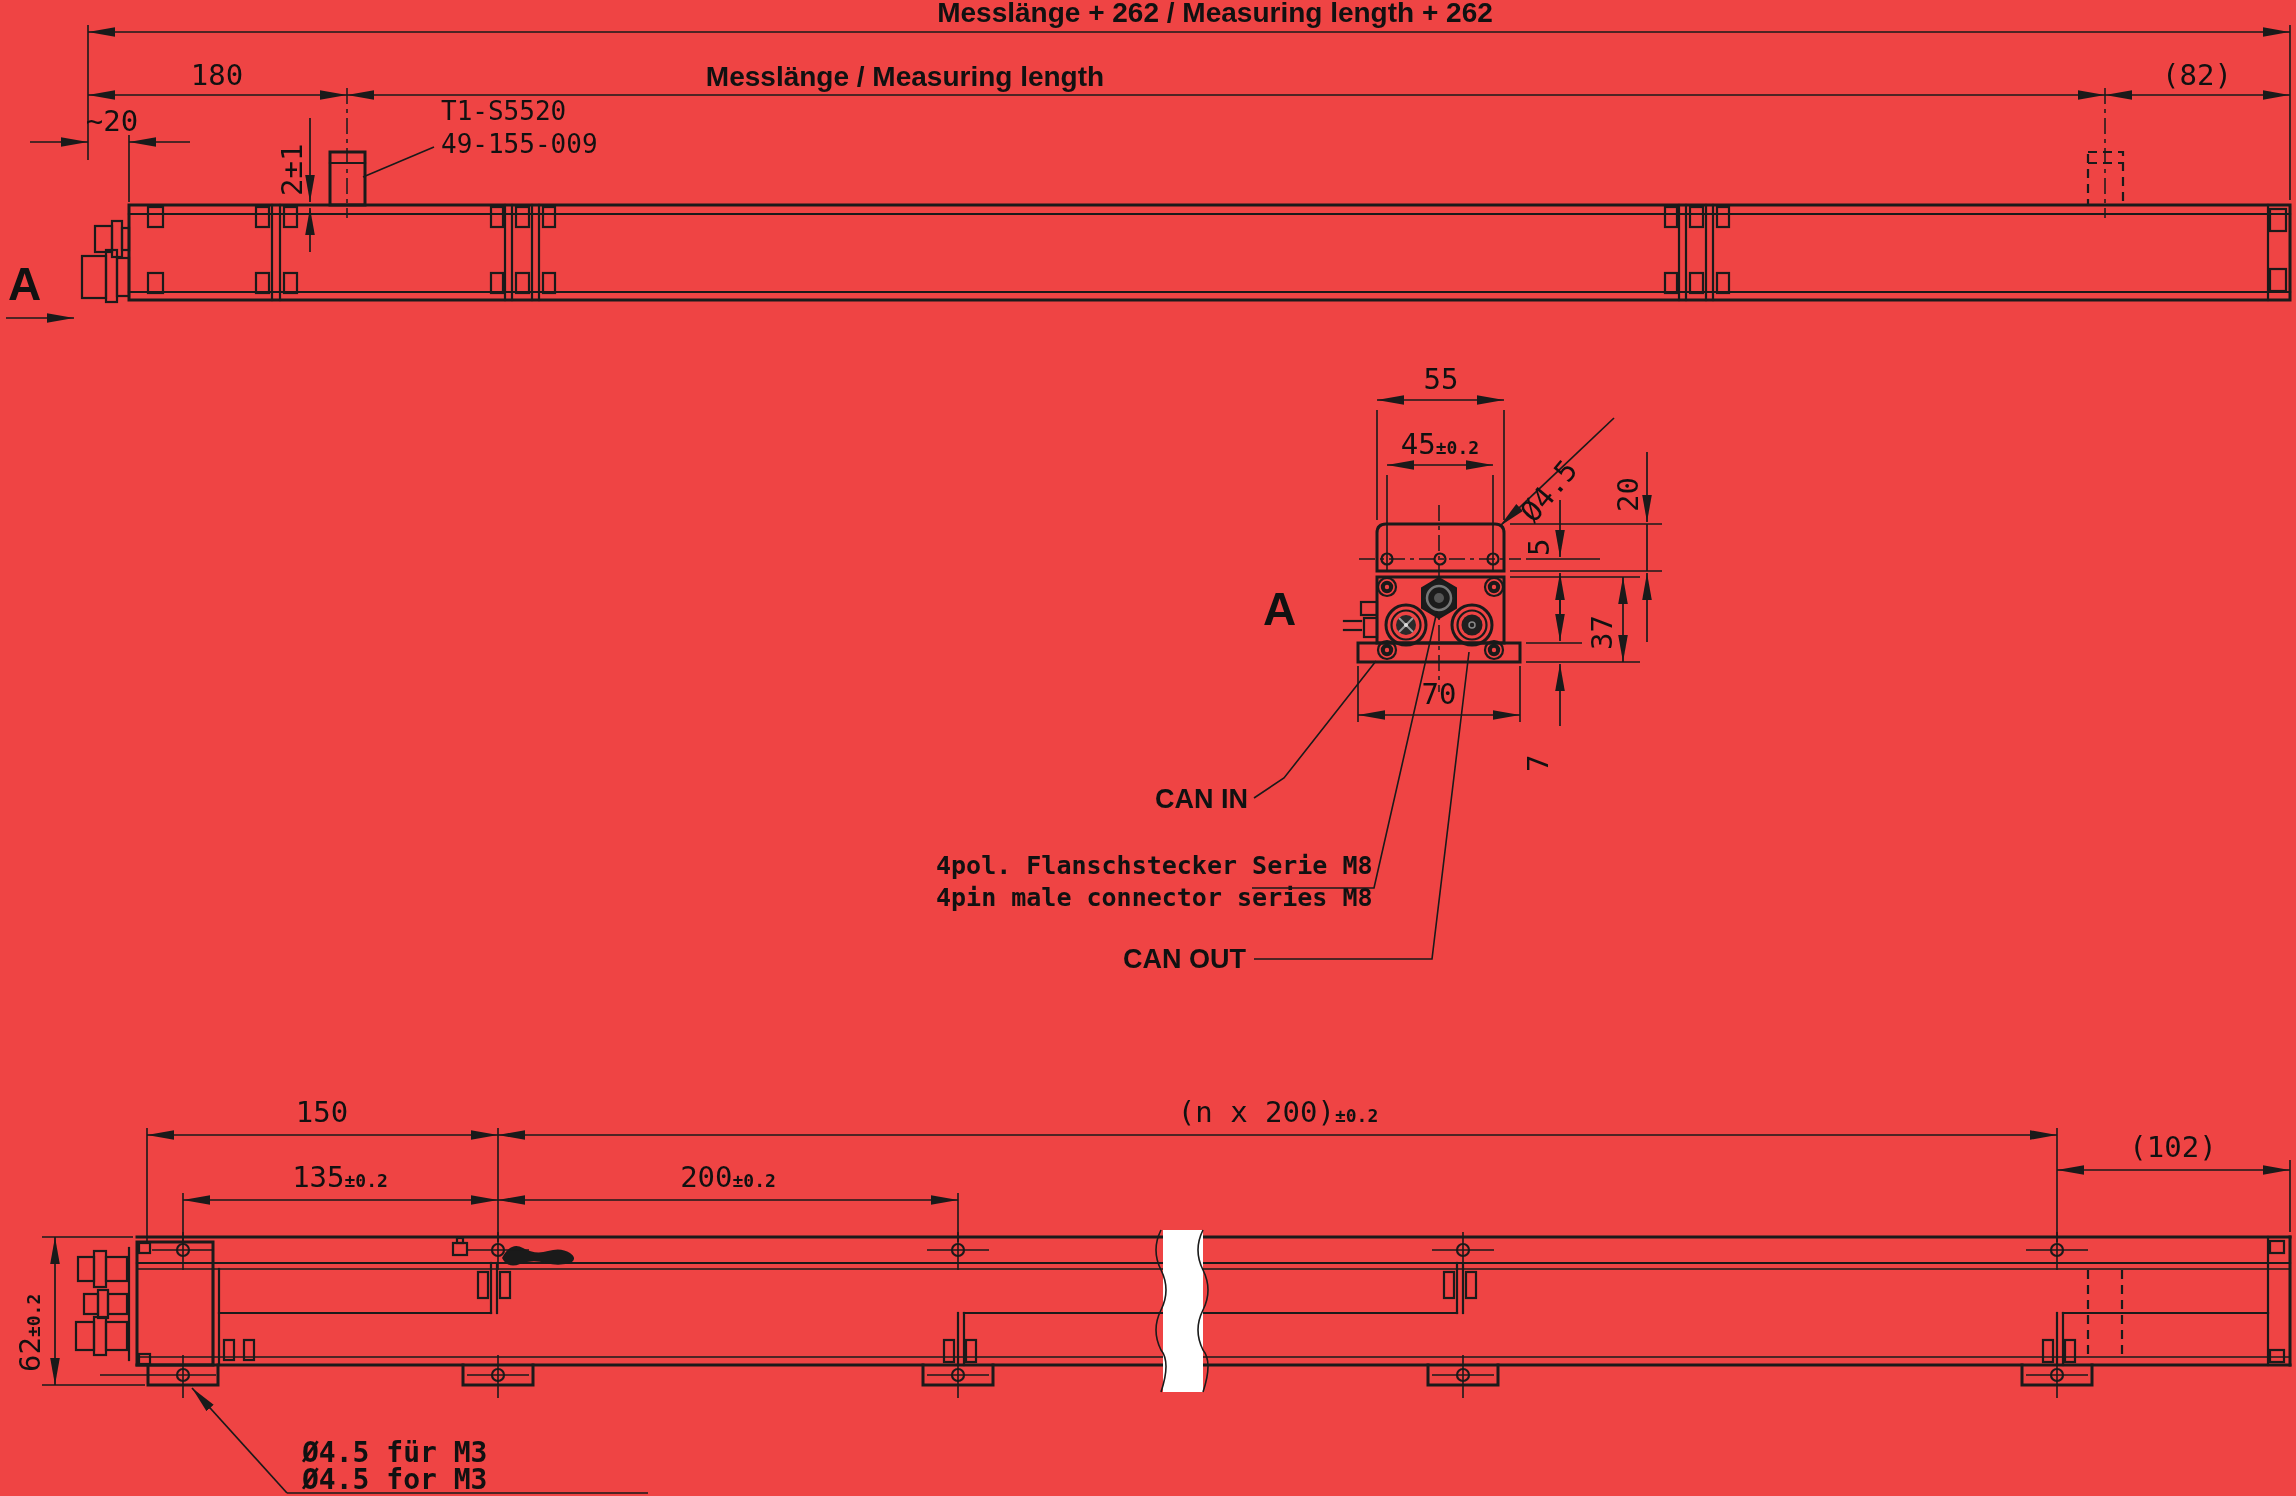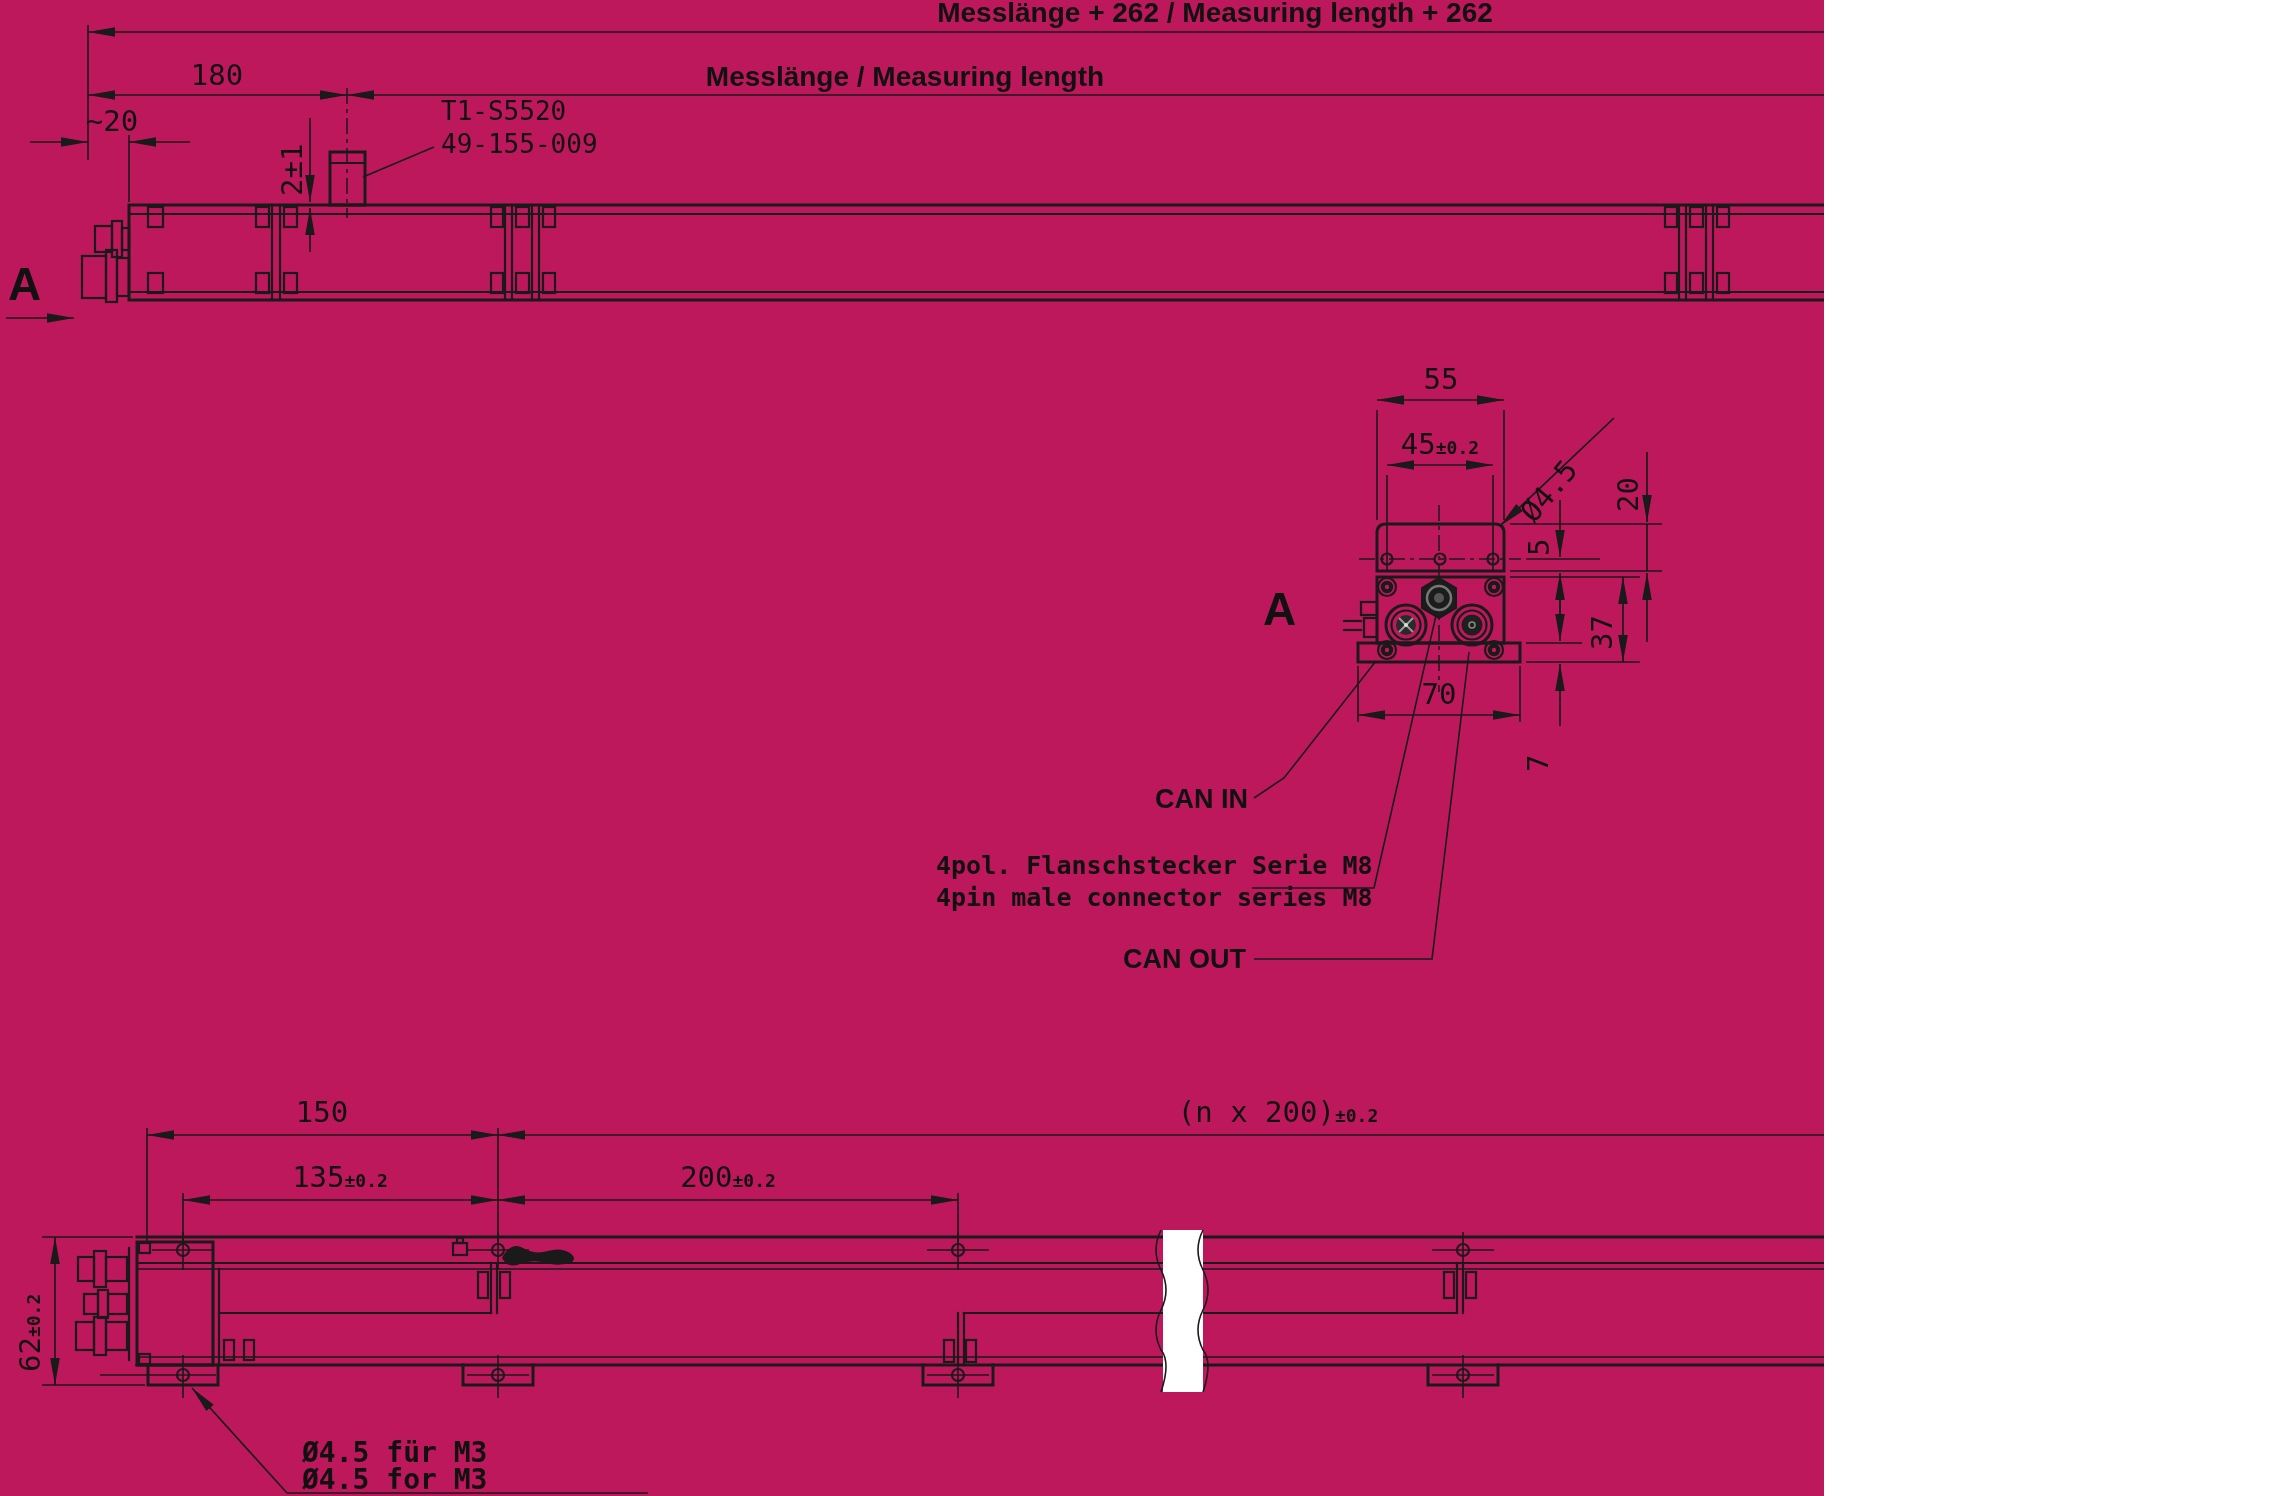--- a/index.html
+++ b/index.html
@@ -1,16 +1,16 @@
 <!DOCTYPE html>
 <html><head>
 <meta charset="utf-8">
 <style>
   html,body{margin:0;padding:0;background:#fff;}
-  .sheet{width:1824px;height:1496px;background:#be185d;position:relative;overflow:hidden;}
+  .sheet{width:2296px;height:1496px;background:#ef4444;position:relative;overflow:hidden;}
   svg{display:block;}
   .obj{stroke:#1a1a1a;stroke-width:3;fill:none;stroke-linecap:square;}
   .obj2{stroke:#1a1a1a;stroke-width:2.2;fill:none;stroke-linecap:square;}
   .thin{stroke:#1a1a1a;stroke-width:1.6;fill:none;stroke-linecap:butt;}
   .dim{stroke:#1a1a1a;stroke-width:1.7;fill:none;}
   .cl{stroke:#1a1a1a;stroke-width:1.5;fill:none;stroke-dasharray:16 5 4 5;}
   .hid{stroke:#1a1a1a;stroke-width:2.2;fill:none;stroke-dasharray:9 6;}
   .dimtxt{font-family:"DejaVu Sans Mono",monospace;font-size:29px;fill:#111;}
   .dimtol{font-family:"DejaVu Sans Mono",monospace;font-size:18px;fill:#111;font-weight:bold;}
   .boldlbl{font-family:"Liberation Sans",sans-serif;font-size:28px;font-weight:bold;fill:#111;}

